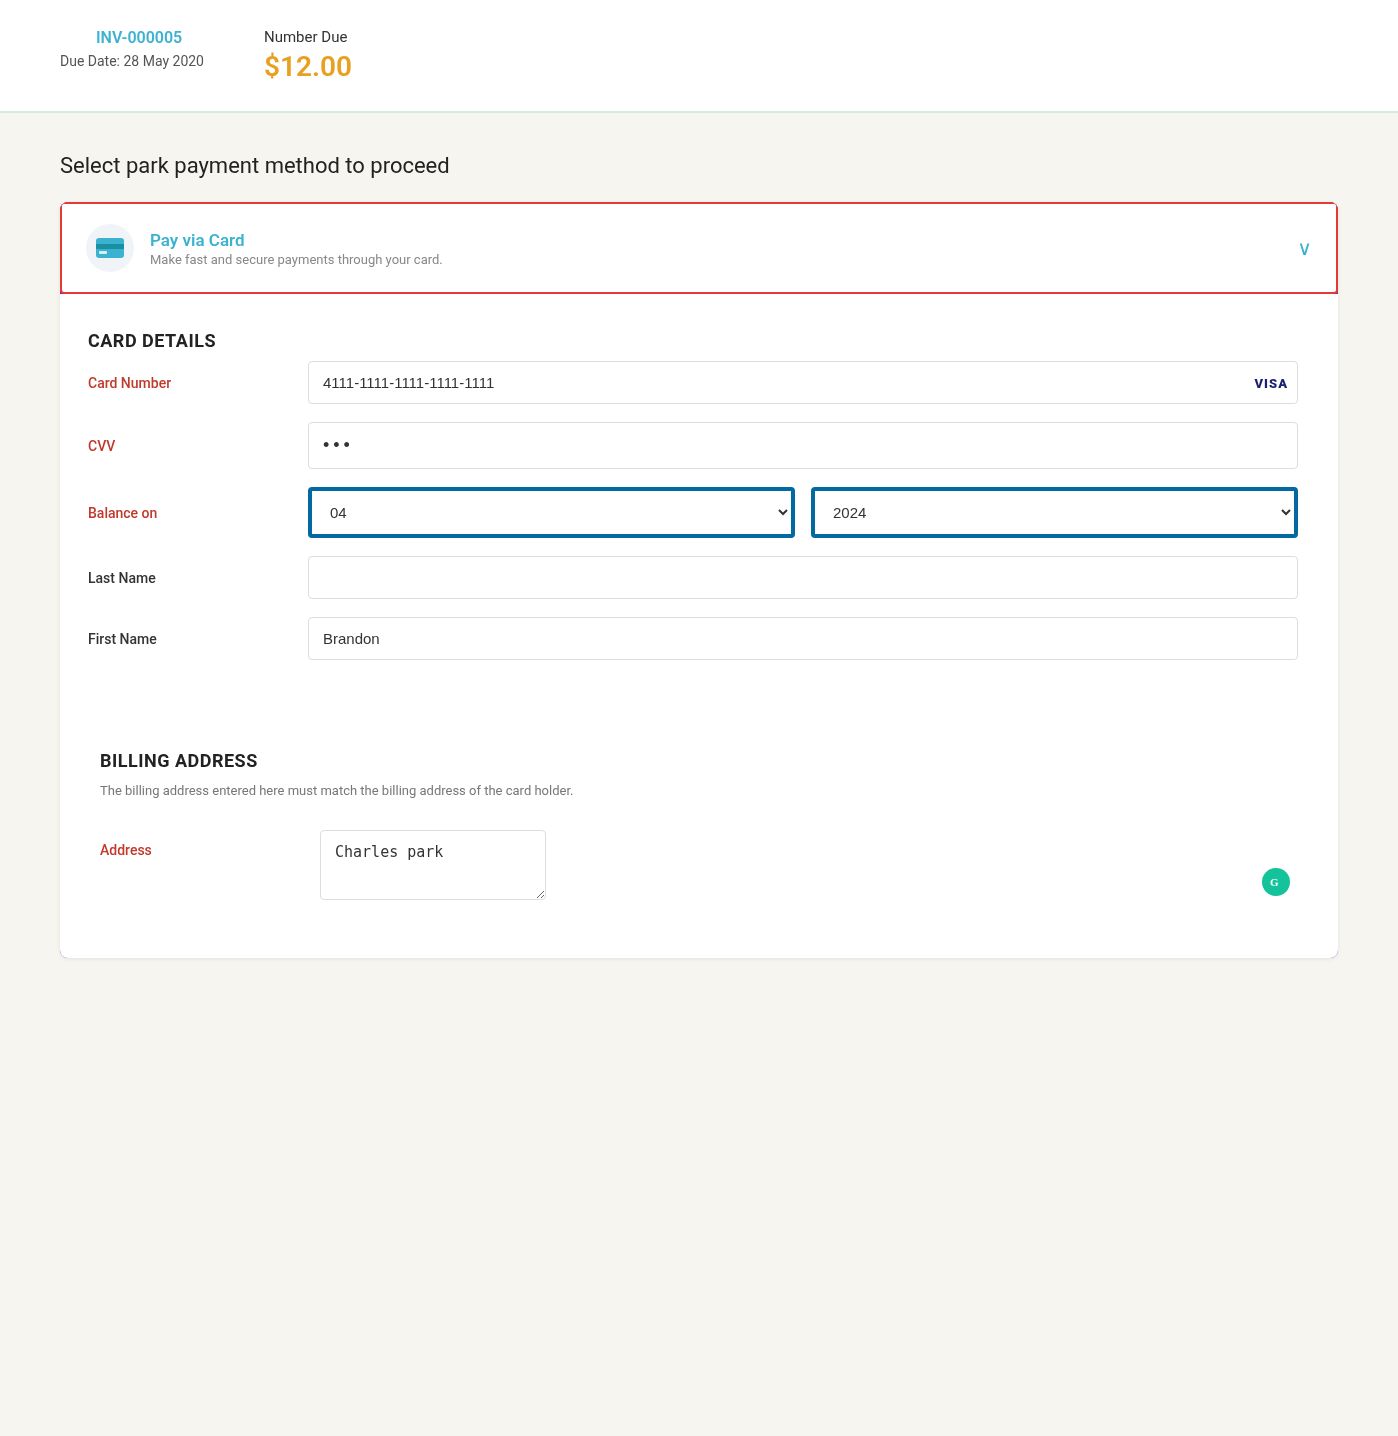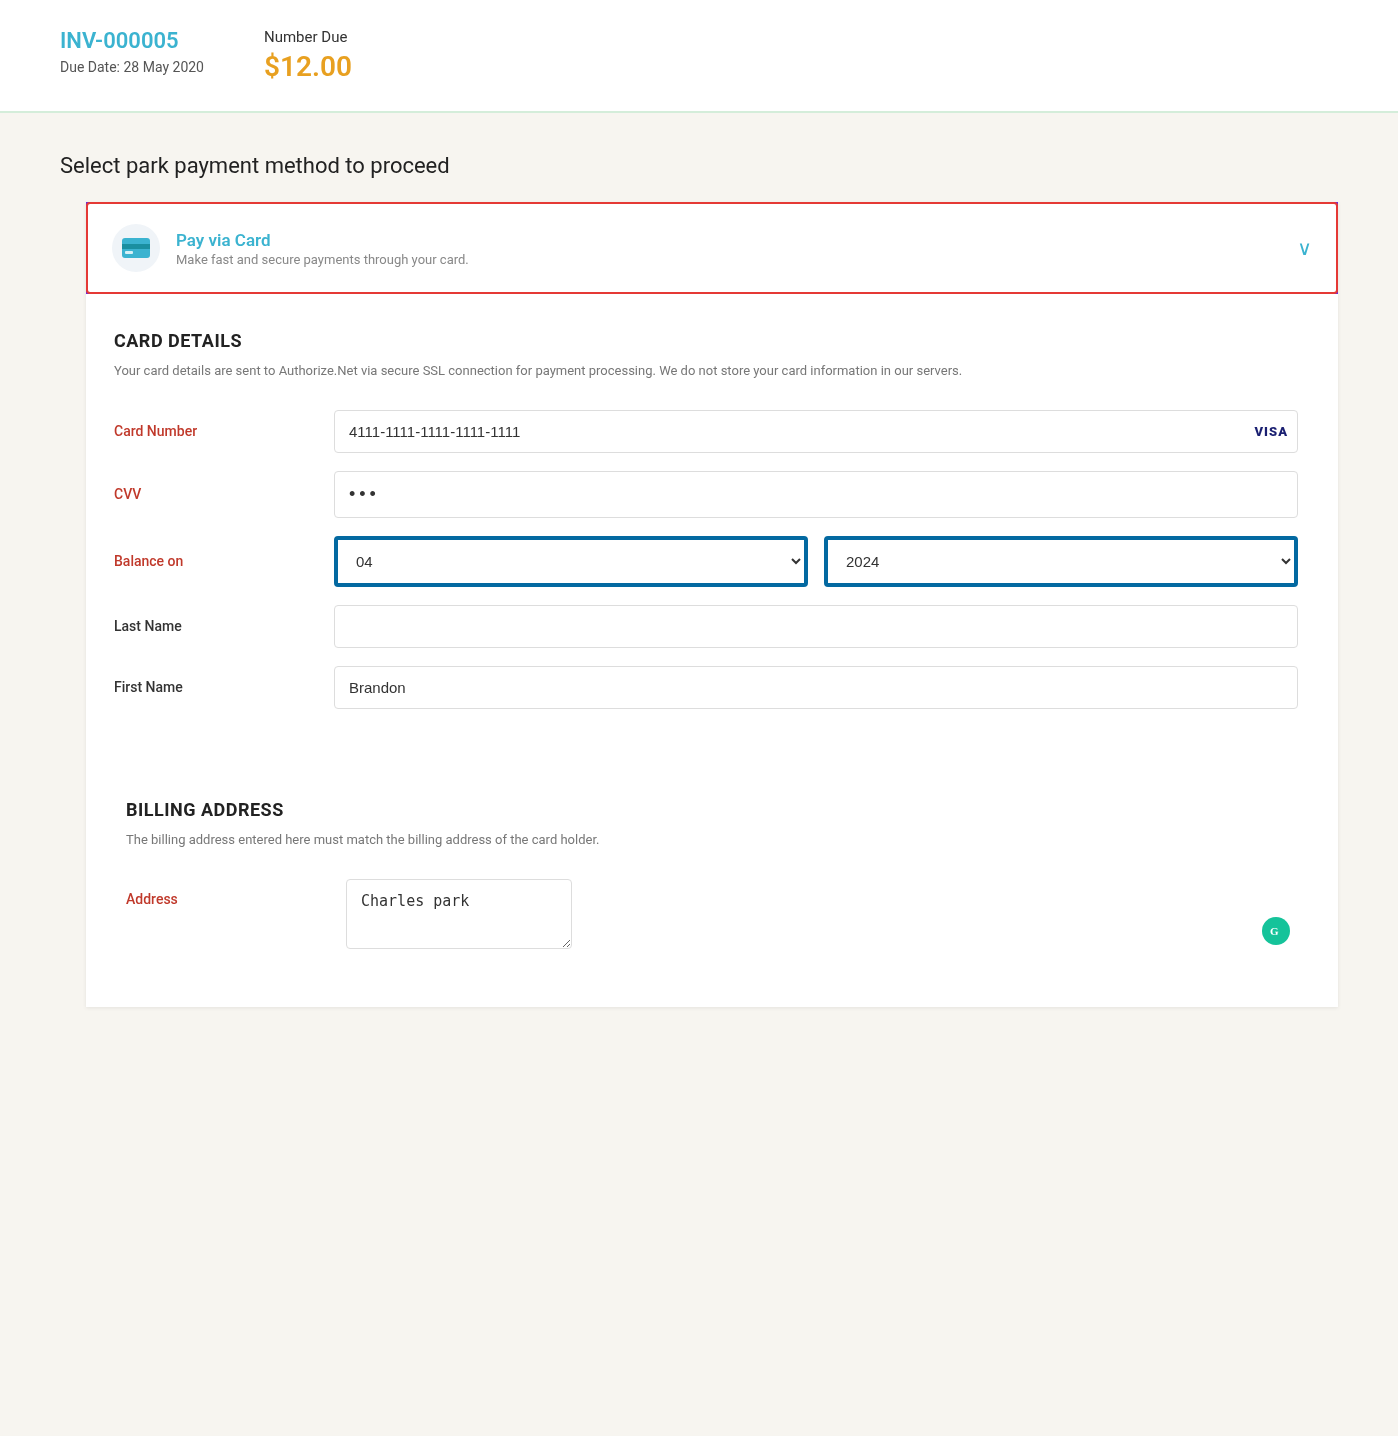--- a/index.html
+++ b/index.html
@@ -18,23 +18,24 @@
     .header {
       background: #fff;
       padding: 28px 60px 28px 60px;
       display: flex;
       align-items: flex-start;
       gap: 60px;
       border-bottom: 2px solid #d4edda;
     }
     .header-left {}
     .invoice-number {
-      font-size: 22px;
+      font-size: 16px;
       font-weight: 600;
       color: #3bb3d0;
+      margin-left: 36px;
     }
     .due-date {
       font-size: 14px;
       color: #555;
       margin-top: 6px;
     }
     .header-right {}
     .balance-due-label {
       font-size: 15px;
       color: #333;
@@ -50,24 +51,23 @@
       padding: 40px 60px;
     }
     .select-payment-title {
       font-size: 22px;
       font-weight: 400;
       color: #222;
       margin-bottom: 24px;
     }
     .payment-method-container {
       background: #6d28d9;
-      border-radius: 0;
+      border-radius: 8px;
       box-shadow: 0 1px 4px rgba(0,0,0,0.08);
       overflow: hidden;
-      margin-left: 26px;
     }
     .payment-method-option {
       display: flex;
       align-items: center;
       padding: 20px 24px;
       border: 2.5px solid #e53935;
       border-radius: 4px;
       cursor: pointer;
       position: relative;
       background: #fff;
@@ -269,21 +269,20 @@
         </div>
         <div class="payment-method-text">
           <div class="payment-method-name">Pay via Card</div>
           <div class="payment-method-desc">Make fast and secure payments through your card.</div>
         </div>
         <div class="chevron">∨</div>
       </div>
 
       <div class="card-details-section">
         <div class="section-title">CARD DETAILS</div>
-        <div class="section-desc">Your card details are sent to Authorize.Net via secure SSL connection for payment processing. We do not store your card information in our servers.</div>
 
         <div class="form-row">
           <div class="form-label">Card Number</div>
           <div class="card-number-wrapper">
             <input class="card-number-input" type="text" value="4111-1111-1111-1111-1111" style="">
             <span class="visa-badge">VISA</span>
           </div>
         </div>
 
         <div class="form-row">

